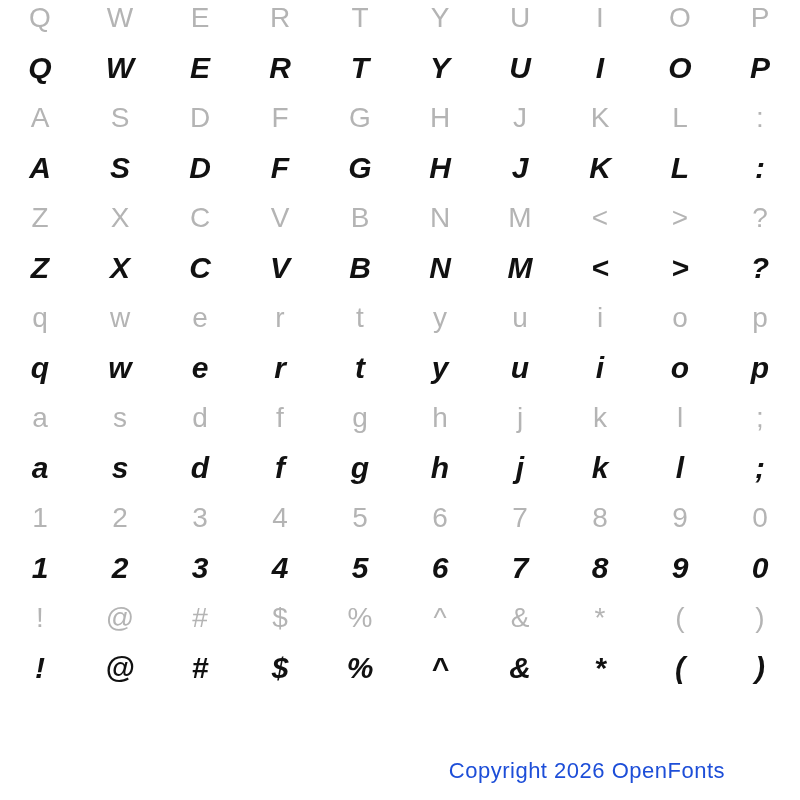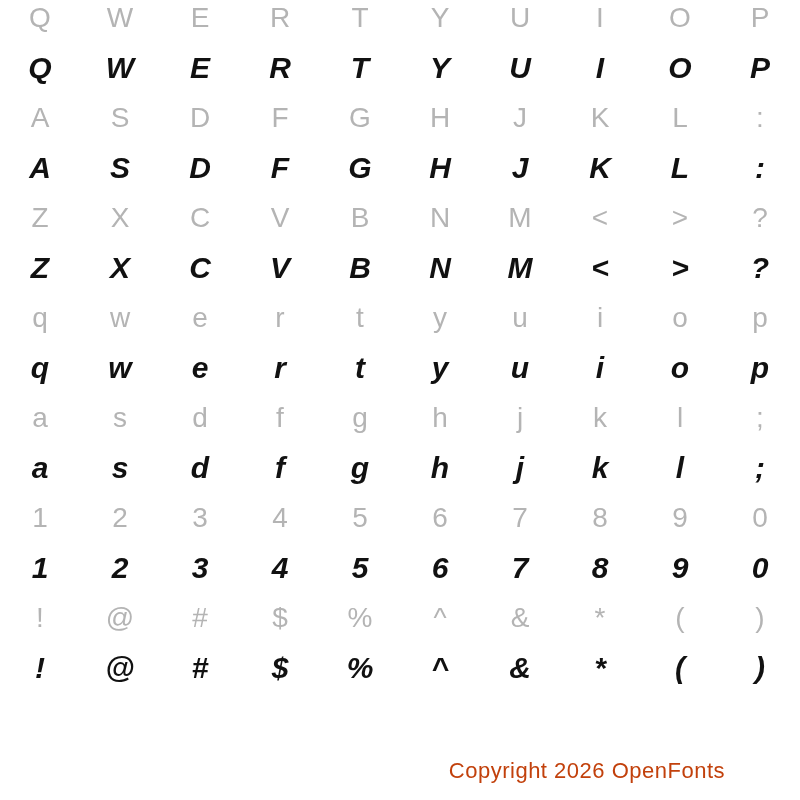--- a/index.html
+++ b/index.html
@@ -39,21 +39,21 @@
     color: #111111;
     font-size: 30px;
     font-weight: 600;
     font-style: italic;
   }
   .footer-copyright {
     position: absolute;
     top: 758px;
     right: 75px;
     font-size: 22px;
-    color: #c2410c;
+    color: #1d4ed8;
     letter-spacing: 0.5px;
   }
 </style>
 </head>
 <body>
 
 <div class="sheet">
   <div class="char-grid" id="char-grid">
       <div class="char-row row-reference">
         <span class="char-cell">Q</span>

